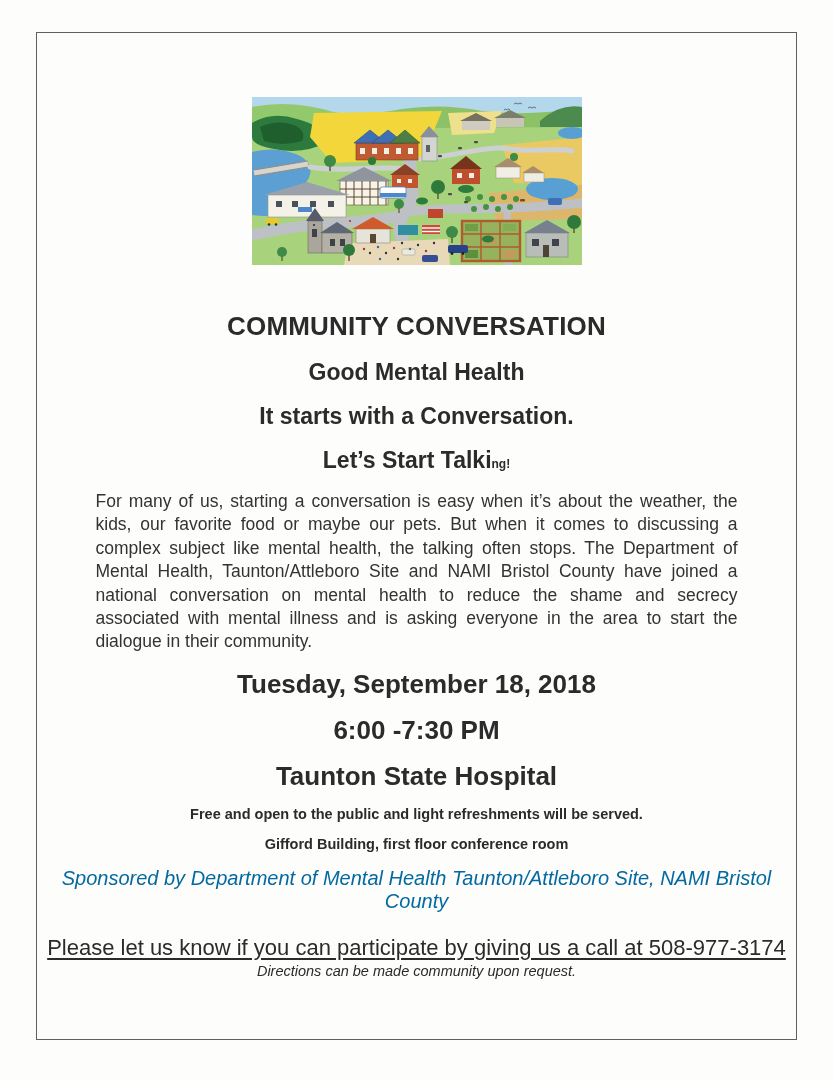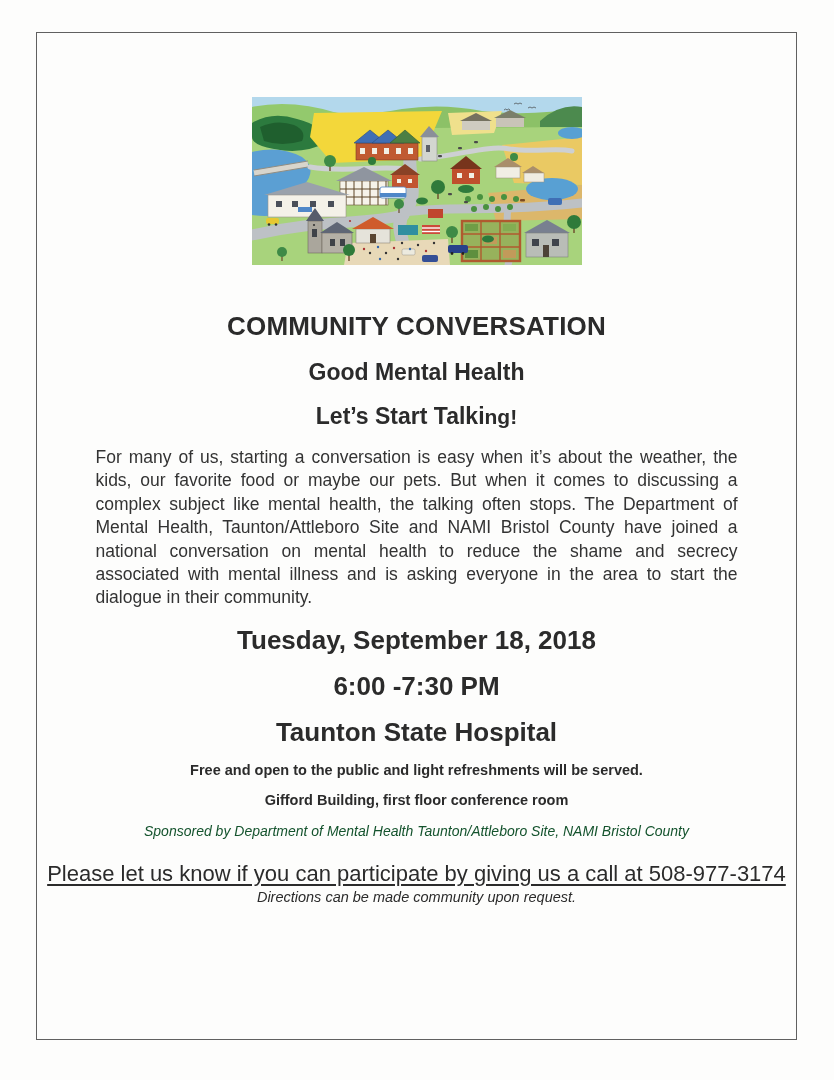--- a/index.html
+++ b/index.html
@@ -14,36 +14,36 @@
   }
   .illustration{
     width:330px;height:168px;margin:64px auto 0 auto;display:block;
   }
   .title{
     margin:46px 0 0 0;font-size:26px;font-weight:bold;color:#2b2b2b;letter-spacing:0.2px;
   }
   .sub{
     margin:17px 0 0 0;font-size:23px;font-weight:bold;color:#2b2b2b;
   }
-  .sub .small-run{font-size:21px;}
+  .sub .small-run{font-size:12px;}
   .body-par{
     width:642px;margin:16px auto 0 auto;text-align:justify;
     font-size:17.5px;line-height:23.4px;color:#333333;
   }
   .welcome{
     margin:15px 0 0 0;font-size:15.5px;color:#333333;
   }
   .event-line{
     margin:15px 0 0 0;font-size:26px;font-weight:bold;color:#2b2b2b;
   }
   .detail-bold{
     margin:14px 0 0 0;font-size:14.5px;font-weight:bold;color:#2b2b2b;
   }
   .sponsor{
-    margin:15px 0 4px 0;font-size:14px;font-style:italic;color:#14532d;
+    margin:15px 0 4px 0;font-size:20px;font-style:italic;color:#0369a1;
   }
   .rsvp{
     margin:22px 0 0 0;font-size:22px;color:#2b2b2b;text-decoration:underline;
     text-underline-offset:3px;
   }
   .directions{
     margin:2px 0 0 0;font-size:14.5px;font-style:italic;color:#2b2b2b;
   }
 </style>
 </head>
@@ -301,20 +301,21 @@
         <rect x="196" y="96" width="4" height="2.2" rx="1"></rect>
           <rect x="212" y="104" width="4" height="2.2" rx="1"></rect>
           <rect x="186" y="58" width="4" height="2.2" rx="1"></rect>
         <rect x="222" y="44" width="4" height="2.2" rx="1"></rect>
           <rect x="206" y="50" width="4" height="2.2" rx="1"></rect>
       </g>
     </svg>
 
     <h1 class="title">COMMUNITY CONVERSATION</h1>
     <h2 class="sub">Good Mental Health</h2>
+    <h2 class="sub">It starts with a Conversation.</h2>
     <h2 class="sub"><span>Let’s Start Talki</span><span class="small-run">ng!</span></h2>
 
     <p class="body-par">For many of us, starting a conversation is easy when it’s about the weather, the kids, our favorite food or maybe our pets. But when it comes to discussing a complex subject like mental health, the talking often stops.  The Department of Mental Health, Taunton/Attleboro Site and NAMI Bristol County have joined a national conversation on mental health to reduce the shame and secrecy associated with mental illness and is asking everyone in the area to start the dialogue in their community.</p>
 
 
     <p class="event-line">Tuesday, September 18, 2018</p>
     <p class="event-line">6:00 -7:30 PM</p>
     <p class="event-line">Taunton State Hospital</p>
 
     <p class="detail-bold">Free and open to the public and light refreshments will be served.</p>

